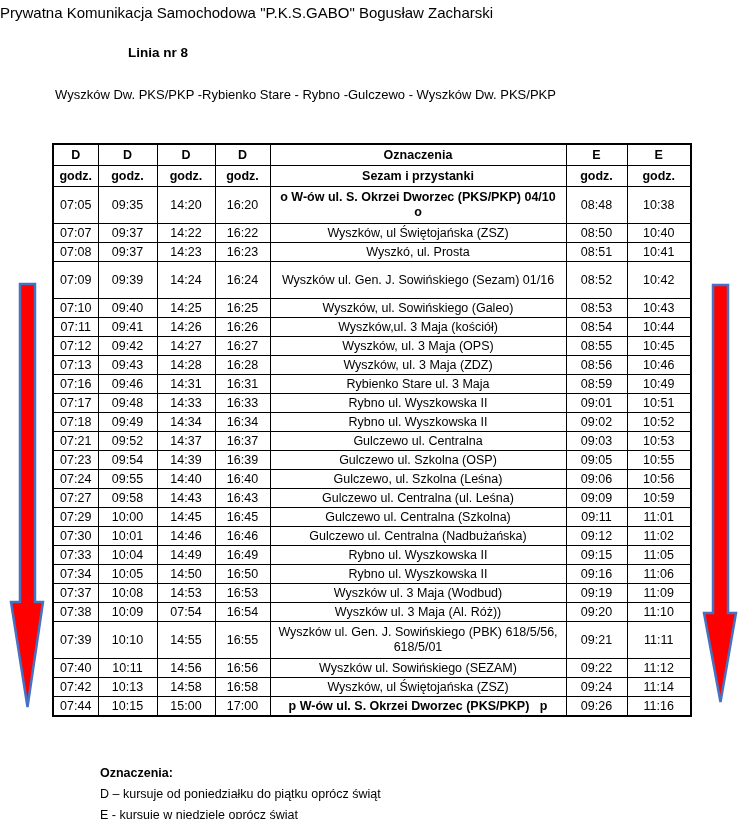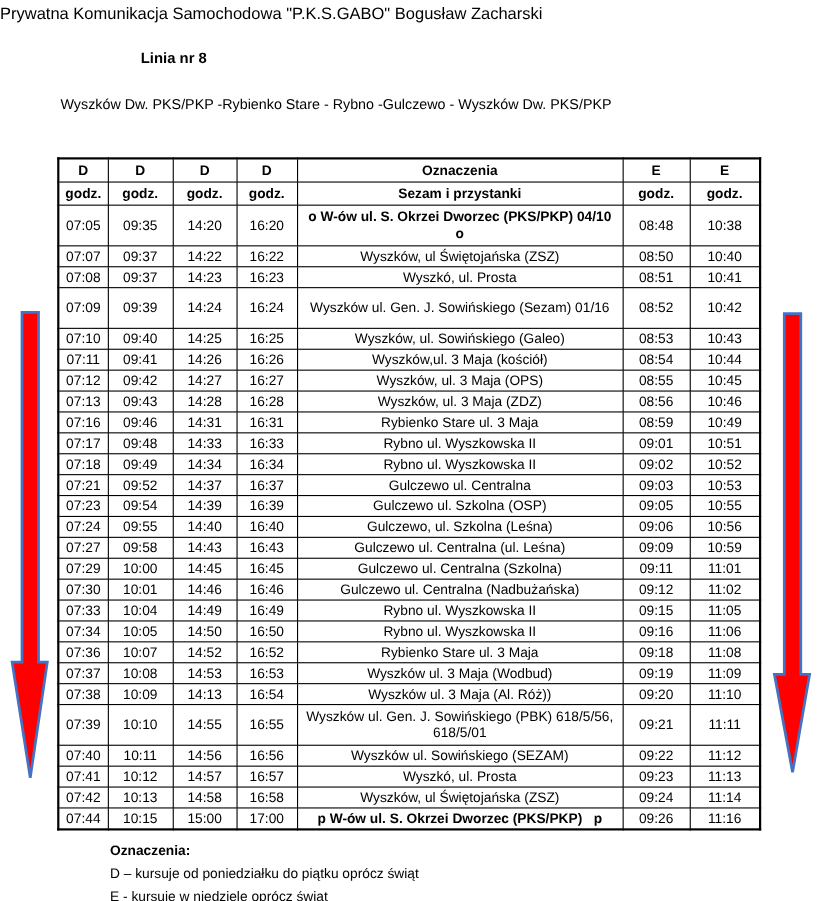--- a/index.html
+++ b/index.html
@@ -252,41 +252,32 @@
       <tr>
         <td>07:34</td>
         <td>10:05</td>
         <td>14:50</td>
         <td>16:50</td>
         <td class="stop">Rybno ul. Wyszkowska II</td>
         <td>09:16</td>
         <td>11:06</td>
       </tr>
       <tr>
-        <td>07:36</td>
-        <td>10:07</td>
-        <td>14:52</td>
-        <td>16:52</td>
-        <td class="stop">Rybienko Stare ul. 3 Maja</td>
-        <td>09:18</td>
-        <td>11:08</td>
-      </tr>
-      <tr>
         <td>07:37</td>
         <td>10:08</td>
         <td>14:53</td>
         <td>16:53</td>
         <td class="stop">Wyszków ul. 3 Maja (Wodbud)</td>
         <td>09:19</td>
         <td>11:09</td>
       </tr>
       <tr>
         <td>07:38</td>
         <td>10:09</td>
-        <td>14:13</td>
+        <td>07:54</td>
         <td>16:54</td>
         <td class="stop">Wyszków ul. 3 Maja (Al. Róż))</td>
         <td>09:20</td>
         <td>11:10</td>
       </tr>
       <tr class="tall">
         <td>07:39</td>
         <td>10:10</td>
         <td>14:55</td>
         <td>16:55</td>
@@ -298,29 +289,20 @@
       <tr>
         <td>07:40</td>
         <td>10:11</td>
         <td>14:56</td>
         <td>16:56</td>
         <td class="stop">Wyszków ul. Sowińskiego (SEZAM)</td>
         <td>09:22</td>
         <td>11:12</td>
       </tr>
       <tr>
-        <td>07:41</td>
-        <td>10:12</td>
-        <td>14:57</td>
-        <td>16:57</td>
-        <td class="stop">Wyszkó, ul. Prosta</td>
-        <td>09:23</td>
-        <td>11:13</td>
-      </tr>
-      <tr>
         <td>07:42</td>
         <td>10:13</td>
         <td>14:58</td>
         <td>16:58</td>
         <td class="stop">Wyszków, ul Świętojańska (ZSZ)</td>
         <td>09:24</td>
         <td>11:14</td>
       </tr>
       <tr>
         <td>07:44</td>

